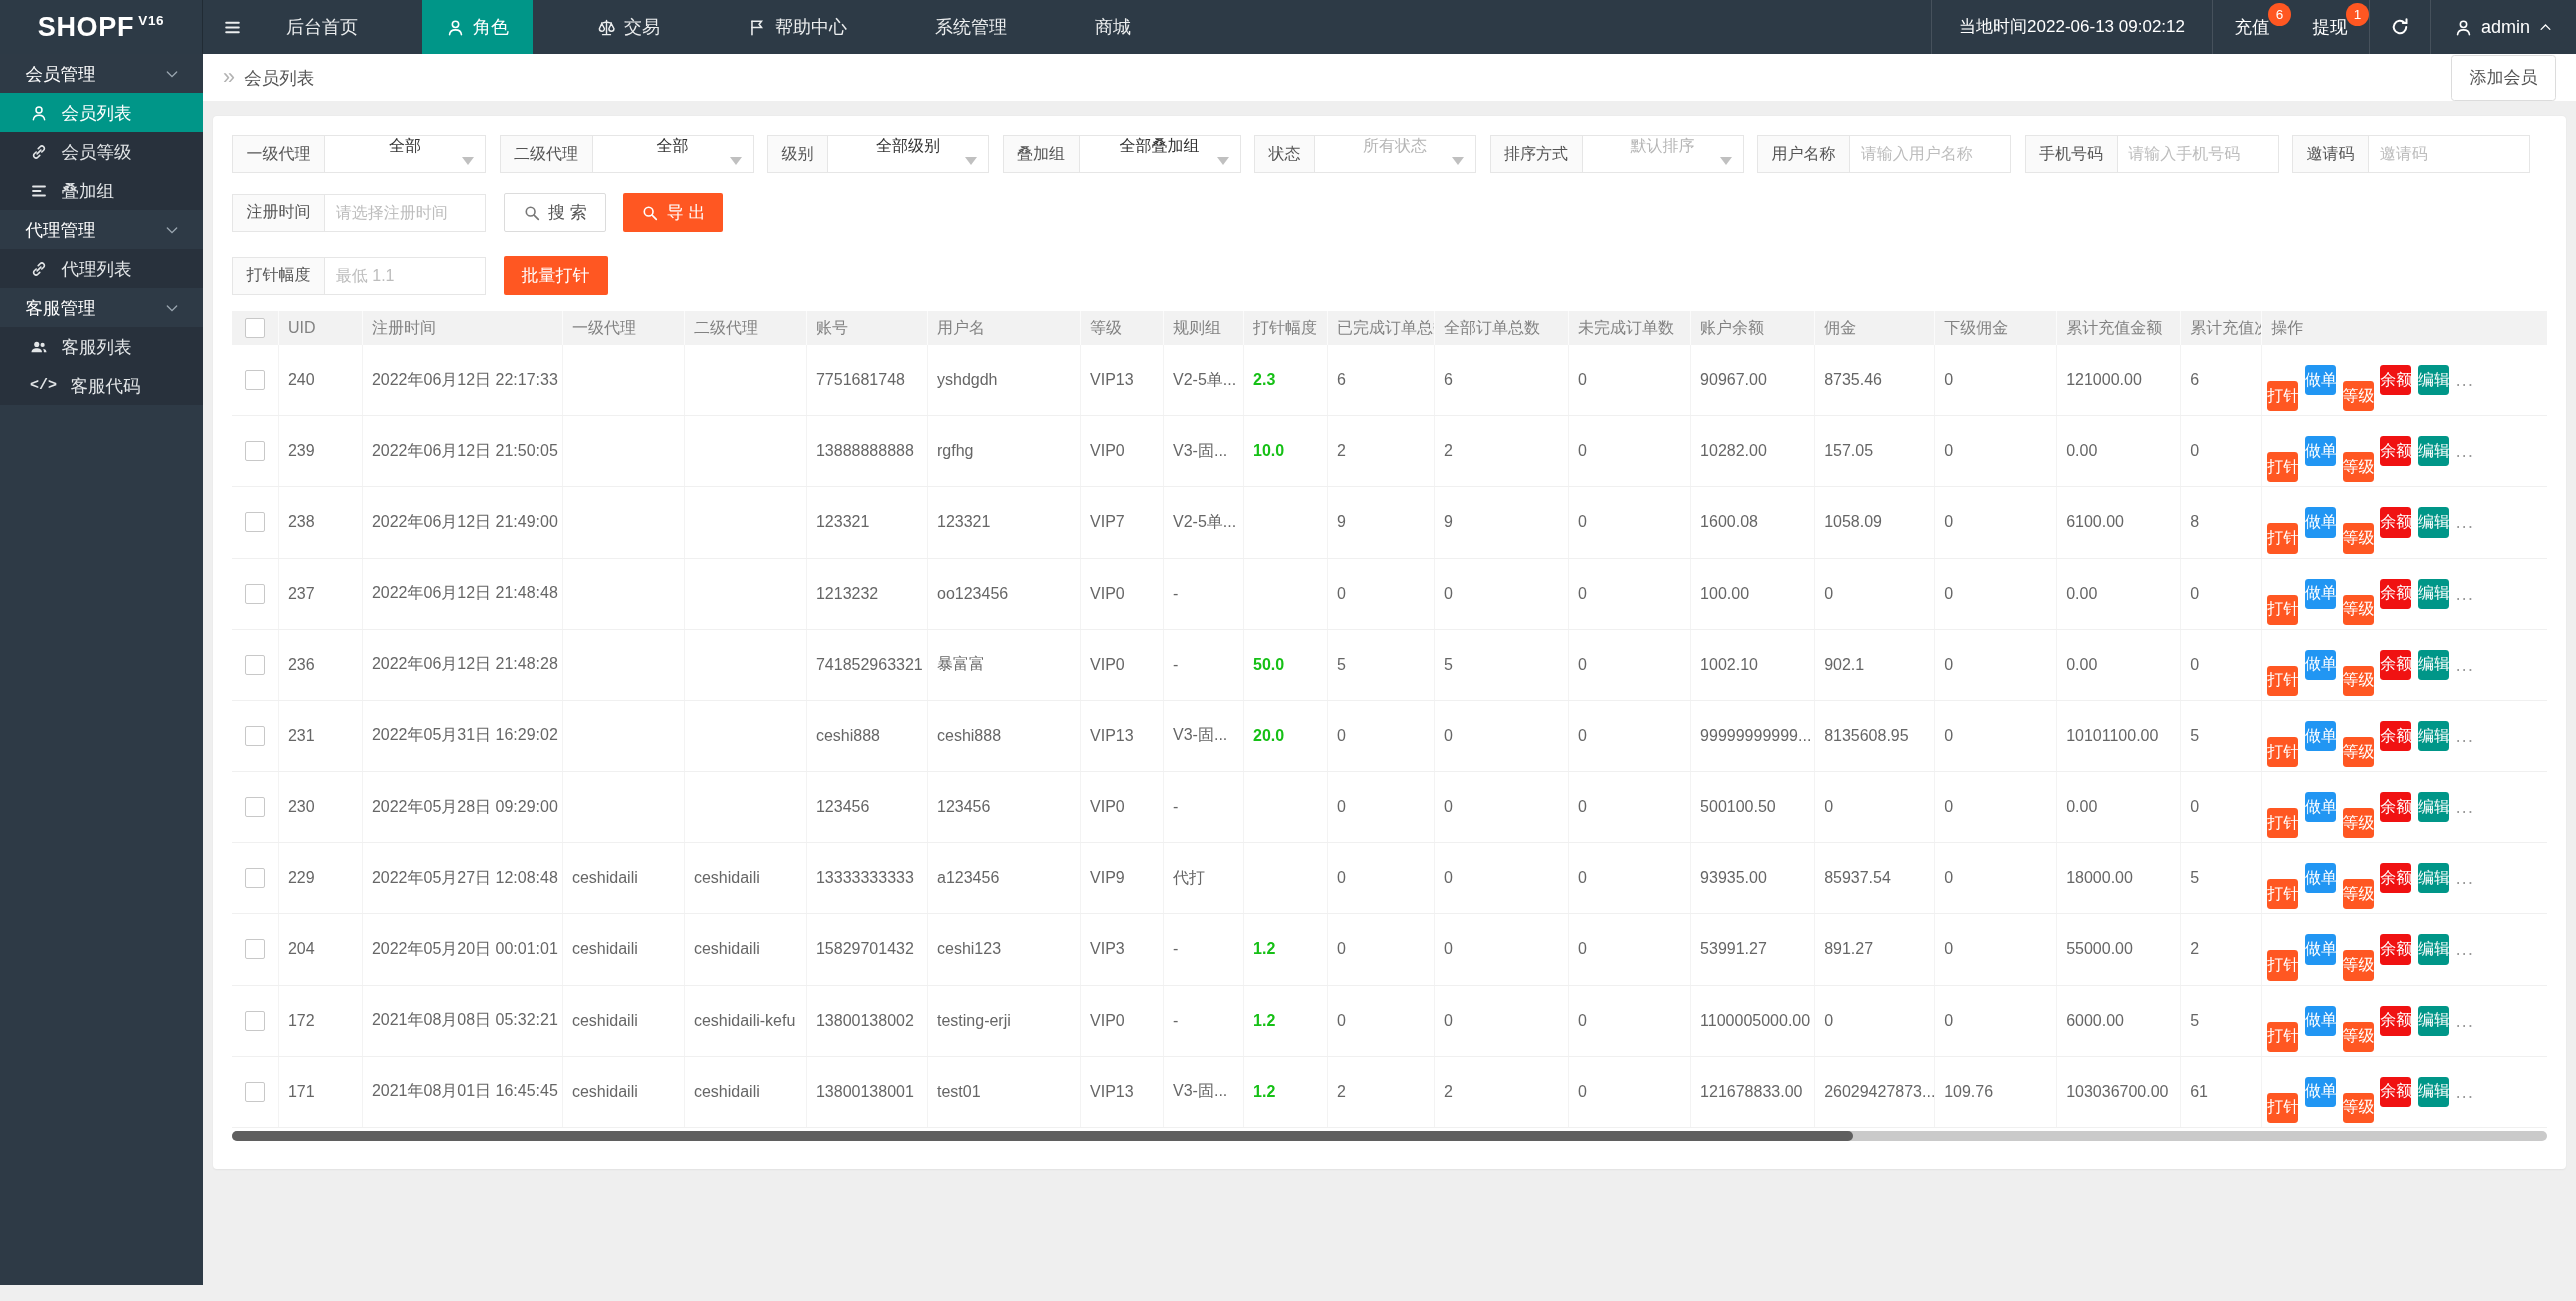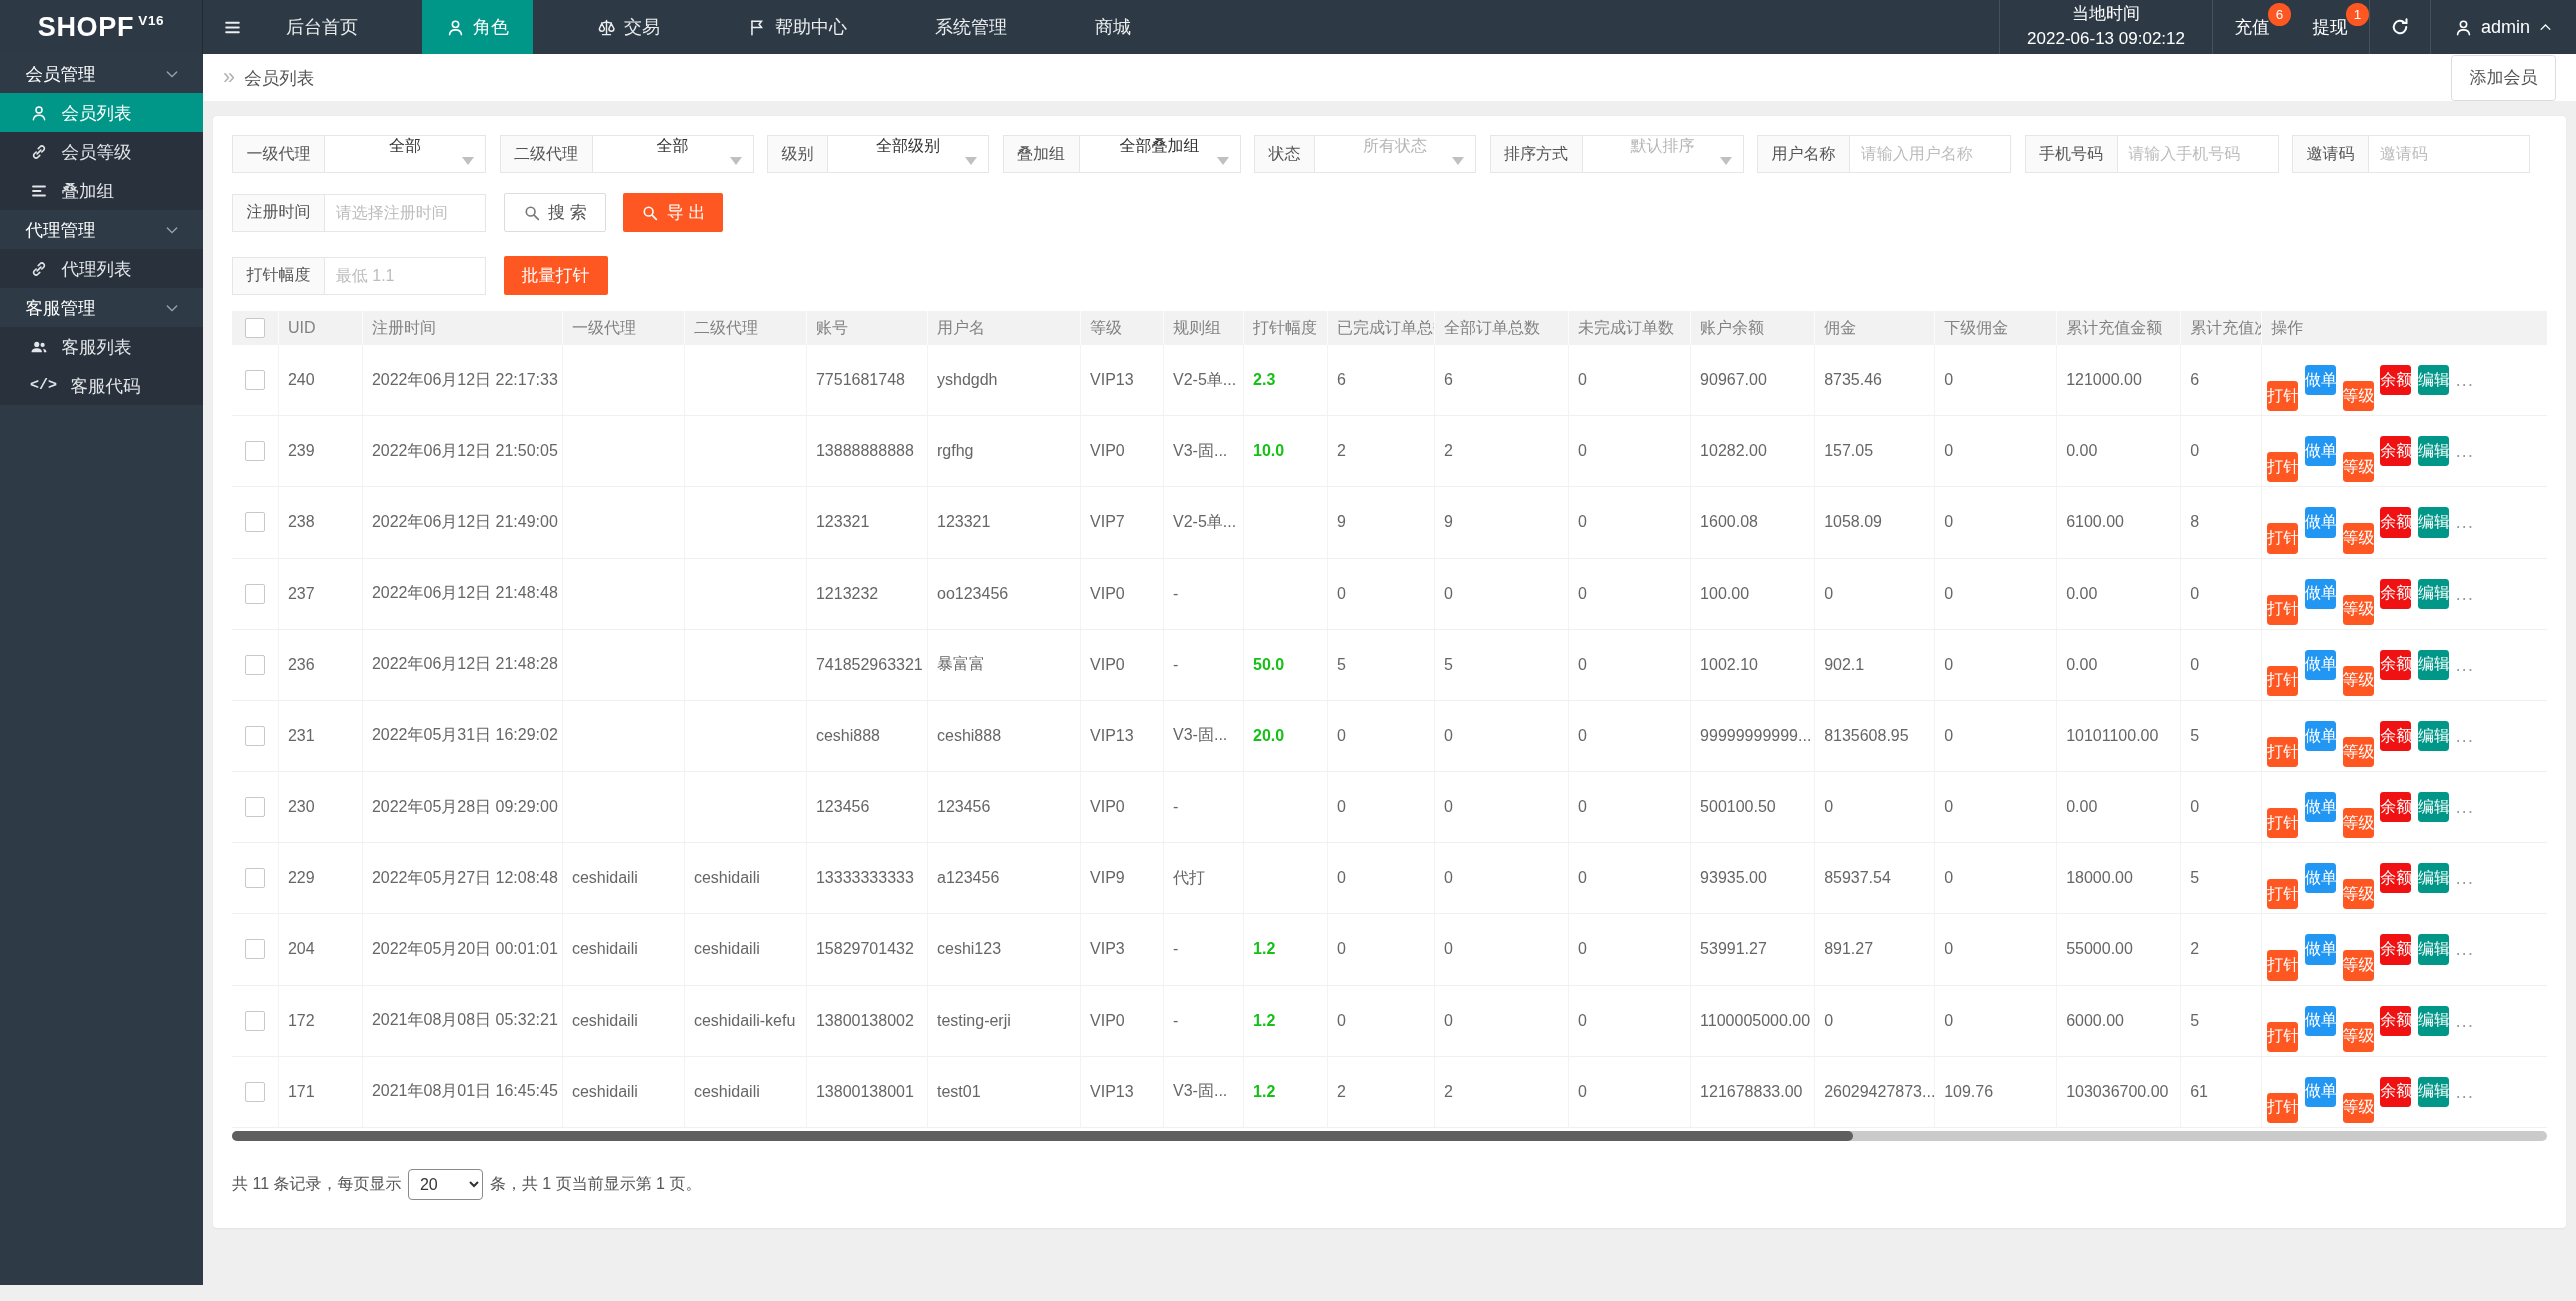--- a/index.html
+++ b/index.html
@@ -14,21 +14,21 @@
   .logo sup { font-size:13.5px; font-weight:bold; margin-left:4px; transform:translateY(-6.7px); }
   .nav-item { display:flex; align-items:center; gap:8px; padding:0 24px; font-size:18px;
     color:#eceeef; cursor:pointer; }
   .nav-item.hamburger { padding:0 20px; }
   .nav-item.active { background:#009688; color:#fff; }
   #nav-menu { display:flex; align-items:stretch;gap:40px; }
   .icon { display:inline-flex; align-items:center; justify-content:center; }
   .icon svg { width:19px; height:19px; }
   .side-ic svg { width:18px; height:18px; }
   .nav-right { margin-left:auto; display:flex; align-items:stretch; }
-  .time-block { display:flex; flex-direction:column; justify-content:center; align-items:center;
+  .time-block { display:flex; flex-direction:row; justify-content:center; align-items:center;
     padding:0 27px; font-size:17px; line-height:1.45;
     border-left:0.7px solid rgba(255,255,255,.12); border-right:0.7px solid rgba(255,255,255,.12); }
   .nav-badged { position:relative; display:flex; align-items:center; padding:0 21.5px;
     font-size:17.5px; cursor:pointer; }
   .badge { position:absolute; top:2.7px; right:0px; min-width:23px; height:23px; border-radius:11.4px;
     background:#ff5722; color:#fff; font-size:13.5px; line-height:23px; text-align:center; padding:0 3.4px; }
   .nav-refresh { display:flex; align-items:center; padding:0 20px;
     border-left:0.7px solid rgba(255,255,255,.12); cursor:pointer; }
   .nav-refresh svg { width:20px; height:20px; }
   .nav-user { display:flex; align-items:center; gap:8px; padding:0 23px;
@@ -669,20 +669,15 @@
               <td class="actions-cell"><span class="chip c-orange">打针</span><span class="chip c-blue">做单</span><span class="chip c-orange">等级</span><span class="chip c-red">余额</span><span class="chip c-teal">编辑</span><span class="more-dots">...</span></td>
             </tr>
           </tbody>
         </table>
     </div>
 
     <div class="hscroll">
       <div class="thumb"></div>
     </div>
 
-    <div class="pager">
-      <span>共 11 条记录，每页显示</span>
-      <select id="page-size"><option>20</option></select>
-      <span>条，共 1 页当前显示第 1 页。</span>
-    </div>
   </div>
 </div>
 
 
 </body></html>

